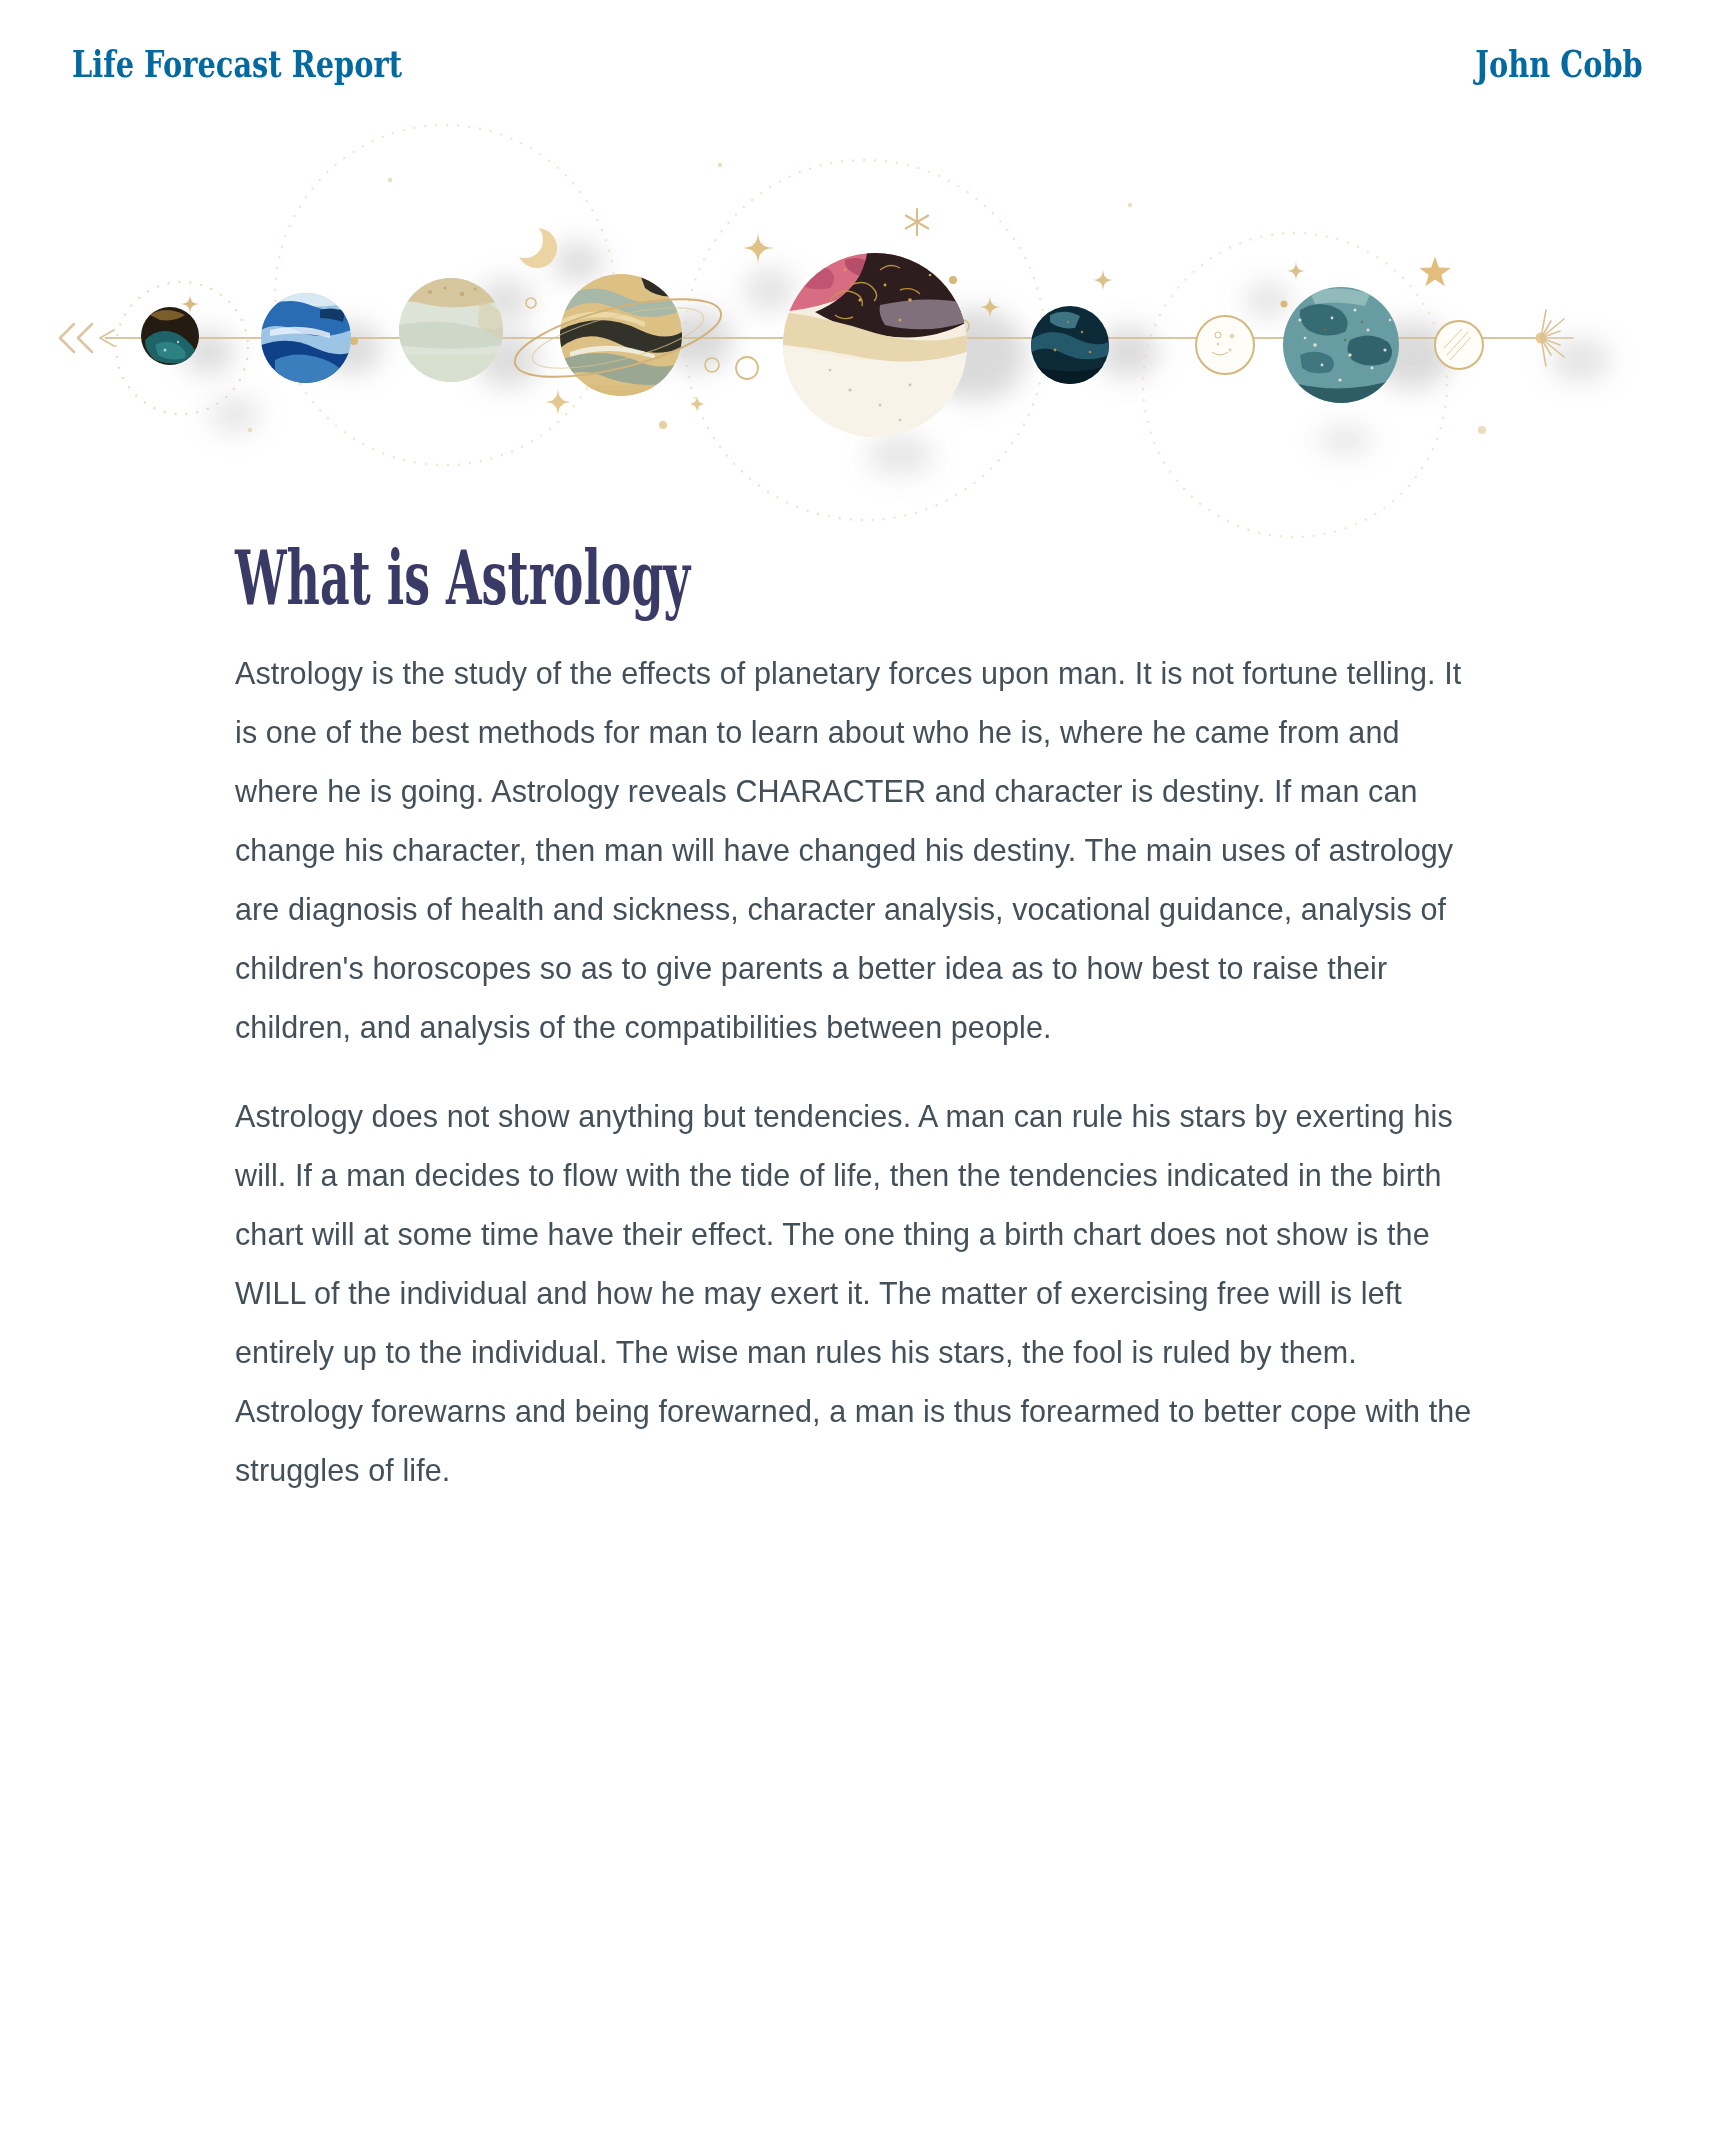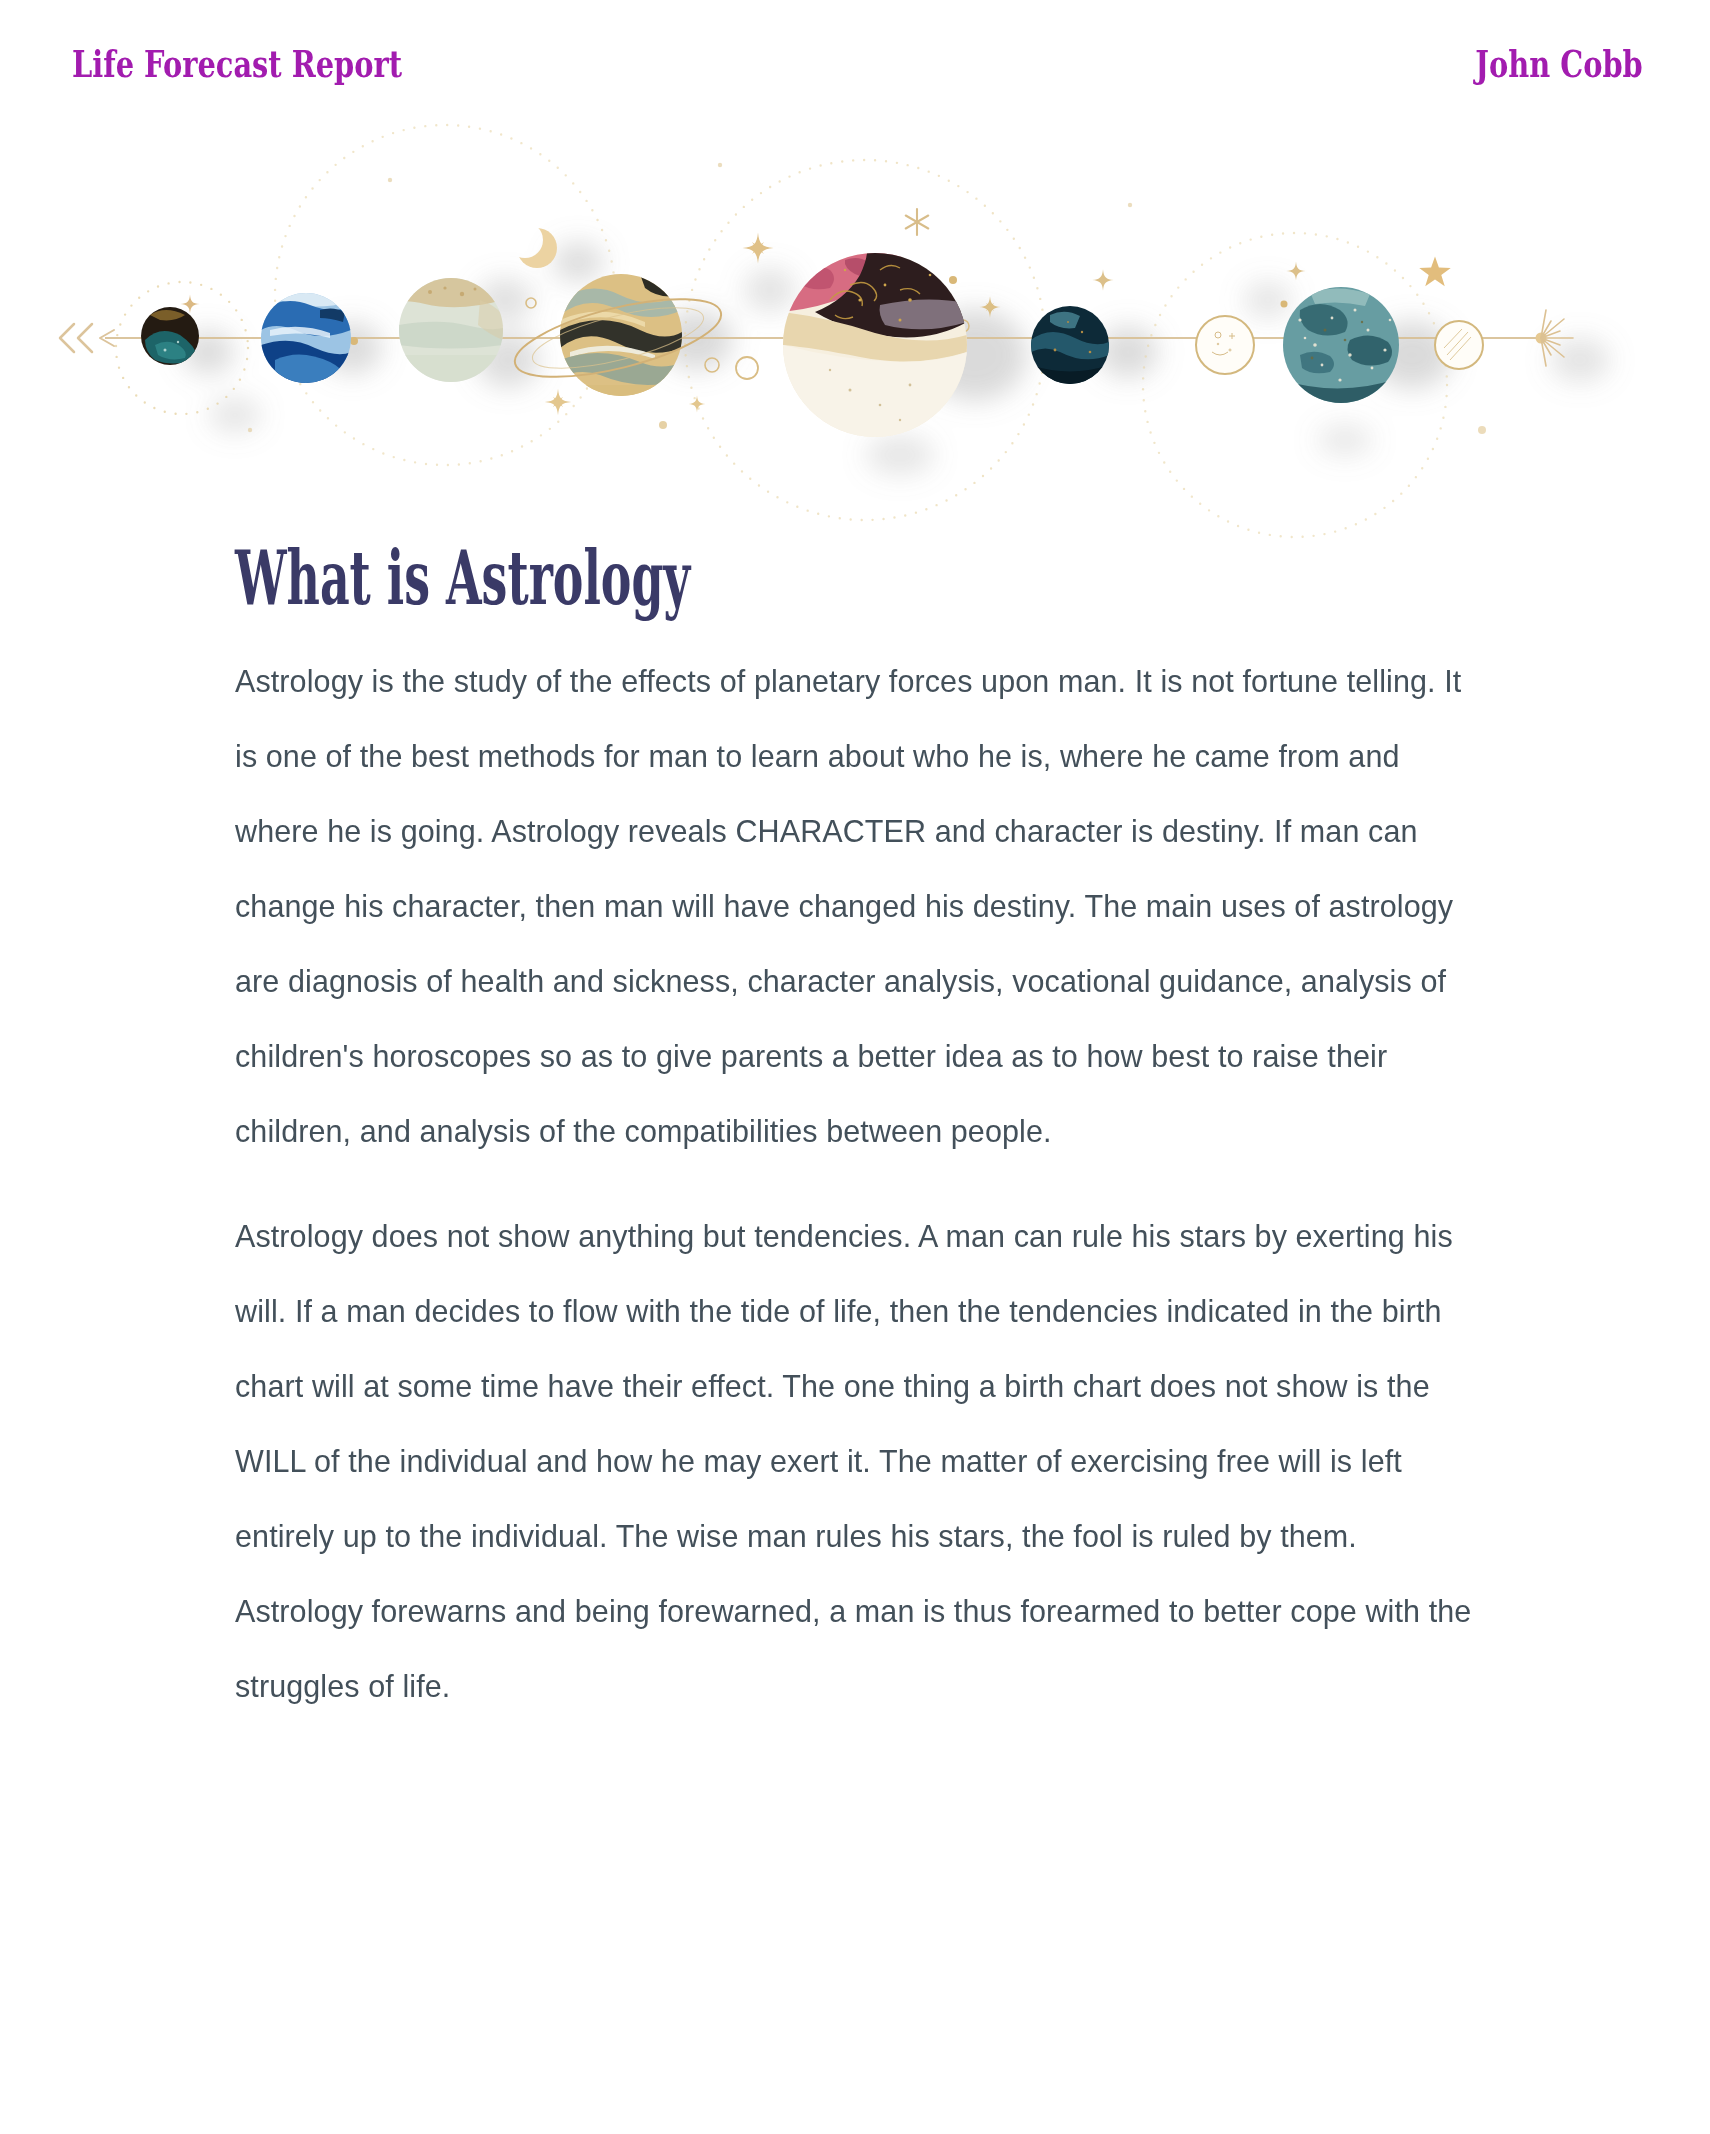--- a/index.html
+++ b/index.html
@@ -3,33 +3,33 @@
 <meta charset="utf-8">
 <style>
   html,body{margin:0;padding:0;}
   body{
     width:1710px;height:2134px;position:relative;background:#ffffff;
     font-family:"Liberation Sans", sans-serif;overflow:hidden;
   }
   .page-header{
     position:absolute;top:42px;left:72px;width:1571px;
     display:flex;justify-content:space-between;align-items:flex-start;
-    font-family:"DejaVu Serif", serif;font-weight:700;font-size:37px;color:#a21caf;
+    font-family:"DejaVu Serif", serif;font-weight:700;font-size:37px;color:#0369a1;
   }
   .page-header .hdr-left{display:inline-block;transform:scaleX(.78);transform-origin:left center;}
   .page-header .hdr-right{display:inline-block;transform:scaleX(.78);transform-origin:right center;}
   #banner{position:absolute;top:0;left:0;pointer-events:none;}
   .content{position:absolute;left:235px;top:540px;width:1256px;}
   .content h1{
     font-family:"DejaVu Serif", serif;font-weight:700;font-size:74px;line-height:1.05;
     color:#3a3a67;margin:0 0 26px 0;transform:scaleX(.62);transform-origin:left center;
     white-space:nowrap;
   }
   .content p{
-    font-size:30.5px;line-height:75px;color:#43505a;margin:0 0 30px 0;
+    font-size:30.5px;line-height:59px;color:#43505a;margin:0 0 30px 0;
     letter-spacing:0.1px;
   }
 </style>
 </head>
 <body>
 
 <svg id="banner" width="1710" height="560" viewBox="0 0 1710 560" xmlns="http://www.w3.org/2000/svg">
   <defs>
     <filter id="blur13" x="-80%" y="-80%" width="260%" height="260%">
         <feGaussianBlur stdDeviation="13"></feGaussianBlur>

